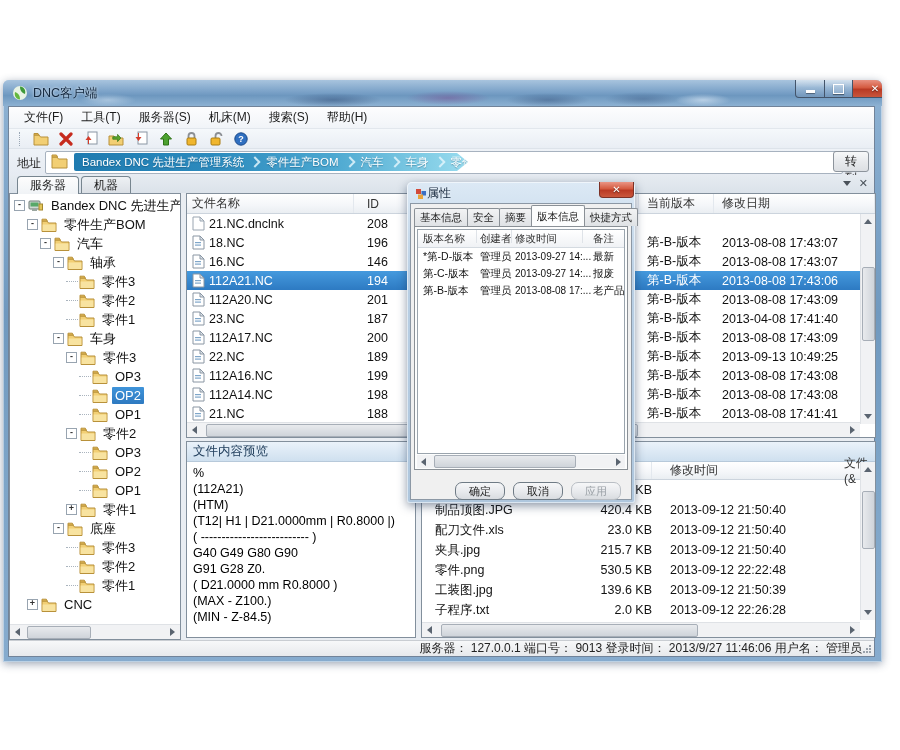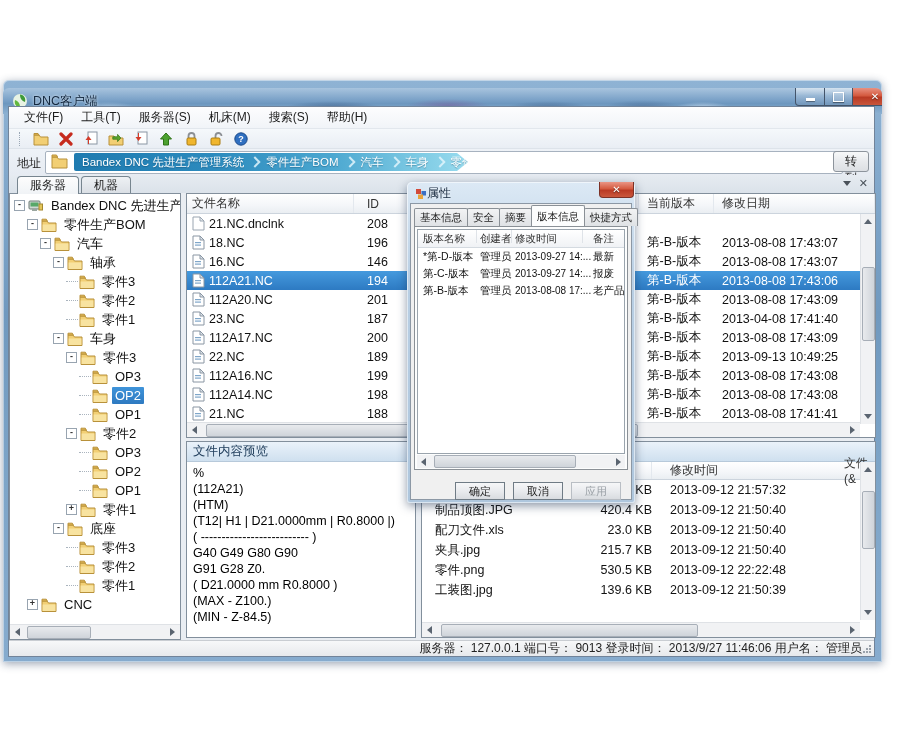--- a/index.html
+++ b/index.html
@@ -2,21 +2,21 @@
 <html><head>
 <meta charset="utf-8">
 <style>
   html,body{margin:0;padding:0;}
   body{width:900px;height:750px;background:#ffffff;position:relative;overflow:hidden;
        font-family:"Liberation Sans","DejaVu Sans",sans-serif;-webkit-font-smoothing:antialiased;}
   
   .window{position:absolute;left:3px;top:80px;width:879px;height:582px;border-radius:6px 6px 0 0;
     background:linear-gradient(180deg,#8fb3d4,#7099bf 40%,#7ea5c8 70%,#86abce);
     box-shadow:0 2px 8px rgba(40,60,90,.45),inset 0 0 0 1px rgba(255,255,255,.45);}
-  .titlebar{position:absolute;left:0;top:8px;width:100%;height:26px;border-radius:6px 6px 0 0;overflow:hidden;
+  .titlebar{position:absolute;left:0;top:0;width:100%;height:26px;border-radius:6px 6px 0 0;overflow:hidden;
     background:
       radial-gradient(60px 10px at 445px 18px,rgba(120,70,140,.45),transparent 70%),
       radial-gradient(70px 10px at 330px 20px,rgba(25,50,95,.40),transparent 70%),
       radial-gradient(60px 10px at 545px 20px,rgba(25,50,95,.35),transparent 70%),
       radial-gradient(55px 10px at 640px 19px,rgba(30,55,100,.30),transparent 70%),
       radial-gradient(40px 9px at 700px 20px,rgba(235,245,255,.55),transparent 70%),
       radial-gradient(40px 9px at 105px 20px,rgba(235,245,255,.40),transparent 70%),
       linear-gradient(180deg,#a8c4de,#7ba2c8 45%,#6d97bf 60%,#8db1d2);}
   .appicon{position:absolute;left:9px;top:5px;width:16px;height:16px;}
   .wtitle{position:absolute;left:30px;top:5px;font-size:12.5px;color:#13283f;text-shadow:0 0 3px rgba(255,255,255,.9);}
@@ -137,21 +137,21 @@
   .dpage{position:absolute;left:3px;top:22px;width:214px;height:244px;background:#fcfdfd;border:1px solid #8a9096;box-sizing:border-box;}
   .dlist{position:absolute;left:2px;top:2px;width:208px;height:225px;background:#fff;border:1px solid #9aa4ad;box-sizing:border-box;overflow:hidden;}
   .dlhdr{position:relative;height:17px;background:linear-gradient(#ffffff,#f0f2f5);border-bottom:1px solid #d4dae0;font-size:10.5px;color:#333;}
   .dlhdr span,.drow span{position:absolute;top:0;line-height:17px;white-space:nowrap;}
   .drow{position:relative;height:17px;font-size:10.5px;color:#111;}
   .dvname{left:5px;} .dvcreator{left:62px;} .dvtime{left:97px;font-size:10px;} .dvnote{left:175px;}
   .dhsep{position:absolute;top:2px;width:1px;height:13px;background:#dfe3e8;}
   .dhscroll{position:absolute;left:2px;top:228px;width:208px;height:13px;background:#f1f2f4;display:flex;align-items:center;}
   .dhscroll .sbtn{width:13px;height:13px;}
   .dbtns{position:absolute;left:0;top:278px;width:100%;display:flex;justify-content:flex-end;gap:8px;padding-right:10px;box-sizing:border-box;}
-  .dbtn{width:50px;height:18px;font-size:11px;color:#222;border:1px solid #6f7b85;border-radius:0;
+  .dbtn{width:50px;height:18px;font-size:11px;color:#222;border:1px solid #6f7b85;border-radius:7px;
     background:linear-gradient(#f6f7f8,#e9ebee 50%,#d9dce0);font-family:inherit;}
   .dbtn.disabled{color:#9aa0a6;border-color:#b9bec4;}
   svg{display:block;}
 </style>
 </head>
 <body>
 
 <div class="window">
   <div class="titlebar">
     <span class="appicon">
@@ -758,21 +758,20 @@
       <div class="lhdr" style="position:relative;height:18px;">
         <span class="c-aname"></span>
         <span class="c-asize">大小</span>
         <span class="c-adate">修改时间</span>
         <span class="ahdr-file">文件(&amp;</span>
       </div>
       <div id="atrows">
           <div class="arow">
             <span class="c-aname"></span>
             <span class="c-asize">KB</span>
-            <span class="c-adate">2013-09-12 21:57:32</span>
           </div>
           <div class="arow">
             <span class="c-aname">制品顶图.JPG</span>
             <span class="c-asize">420.4 KB</span>
             <span class="c-adate">2013-09-12 21:50:40</span>
           </div>
           <div class="arow">
             <span class="c-aname">配刀文件.xls</span>
             <span class="c-asize">23.0 KB</span>
             <span class="c-adate">2013-09-12 21:50:40</span>
@@ -784,20 +783,25 @@
           </div>
           <div class="arow">
             <span class="c-aname">零件.png</span>
             <span class="c-asize">530.5 KB</span>
             <span class="c-adate">2013-09-12 22:22:48</span>
           </div>
           <div class="arow">
             <span class="c-aname">工装图.jpg</span>
             <span class="c-asize">139.6 KB</span>
             <span class="c-adate">2013-09-12 21:50:39</span>
+          </div>
+          <div class="arow">
+            <span class="c-aname">子程序.txt</span>
+            <span class="c-asize">2.0 KB</span>
+            <span class="c-adate">2013-09-12 22:26:28</span>
           </div>
         </div>
       <div class="vscroll" style="right:0;top:20px;height:158px;">
         <span class="sbtn">
             <i class="tri-u"></i>
           </span>
         <span class="vthumb" style="height:56px;margin-top:14px;"></span>
         <span class="sbtn" style="margin-top:auto;">
             <i class="tri-d"></i>
           </span>

